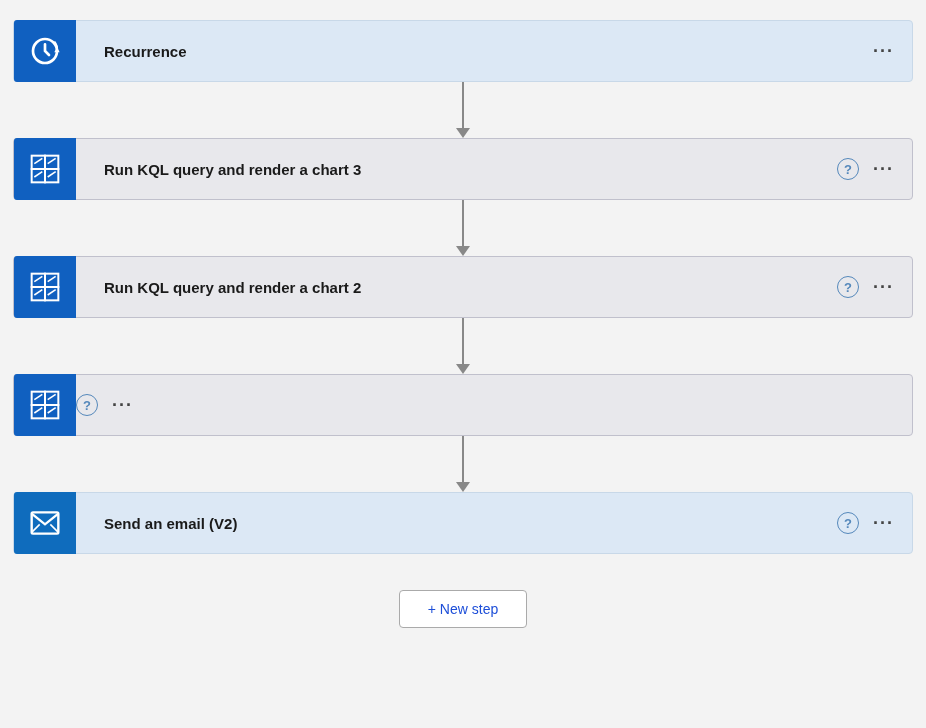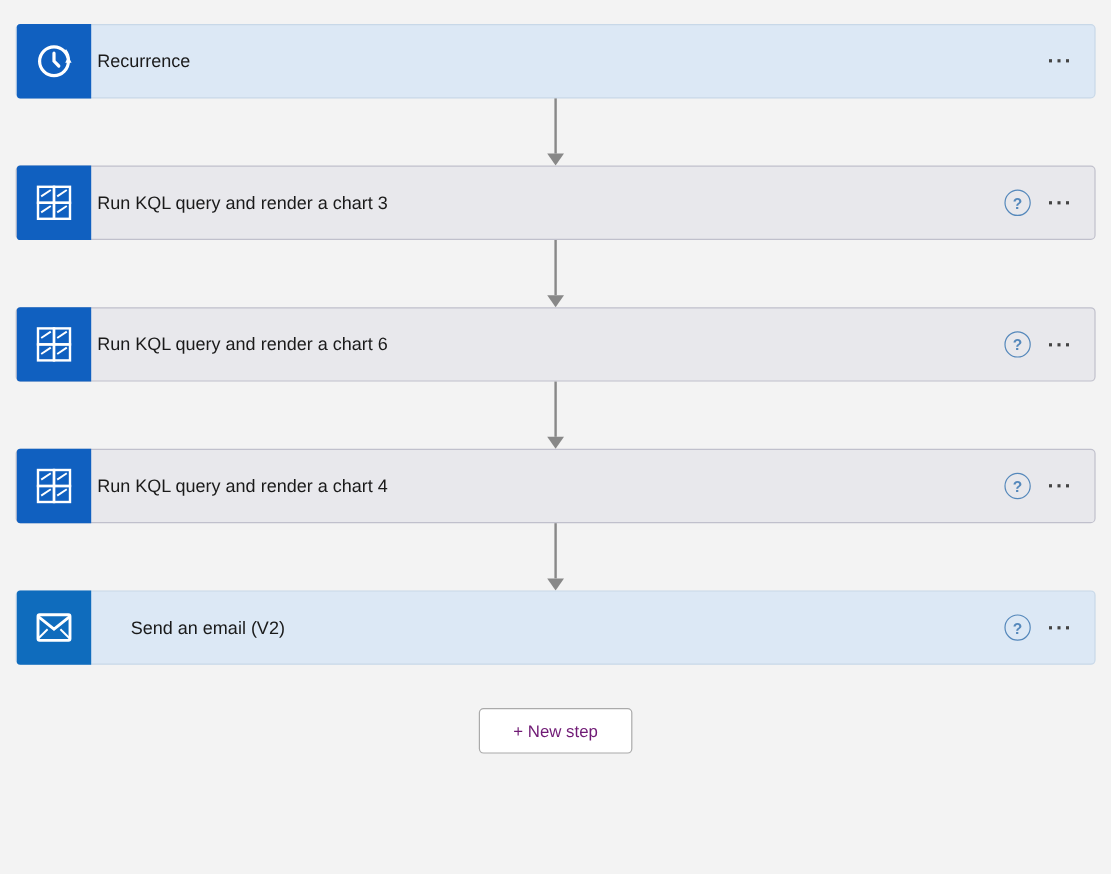--- a/index.html
+++ b/index.html
@@ -35,21 +35,20 @@
     }
 
     .step-card.kql {
       background: #e8e8ec;
       border-color: #c0c0cc;
     }
 
     .step-card.email {
       background: #dce8f5;
       border-color: #c8d8e8;
-      gap: 28px;
     }
 
     .step-icon {
       width: 62px;
       height: 62px;
       display: flex;
       align-items: center;
       justify-content: center;
       background: #1060c0;
       border-radius: 3px 0 0 3px;
@@ -69,24 +68,24 @@
     }
 
     .step-icon svg {
       width: 32px;
       height: 32px;
       fill: white;
     }
 
     .step-label {
       flex: 1;
-      padding: 0 5px;
+      padding: 0 28px;
       font-size: 15px;
       color: #1a1a1a;
-      font-weight: 400;
+      font-weight: 700;
     }
 
     .step-actions {
       display: flex;
       align-items: center;
       gap: 10px;
       padding-right: 14px;
     }
 
     .help-btn {
@@ -143,21 +142,21 @@
       gap: 12px;
       margin-top: 36px;
     }
 
     .action-btn {
       padding: 10px 28px;
       border: 1px solid #aaa;
       border-radius: 4px;
       background: #fff;
       font-size: 14px;
-      color: #701a75;
+      color: #1d4ed8;
       cursor: pointer;
       font-family: 'Segoe UI', Arial, sans-serif;
     }
   </style>
 </head>
 <body>
 
 <div class="flow-container">
 
   <div class="step-card">
@@ -211,21 +210,21 @@
         <rect x="2" y="2" width="10" height="10" fill="none" stroke="white" stroke-width="1.5"></rect>
         <rect x="12" y="2" width="10" height="10" fill="none" stroke="white" stroke-width="1.5"></rect>
         <rect x="2" y="12" width="10" height="10" fill="none" stroke="white" stroke-width="1.5"></rect>
         <rect x="12" y="12" width="10" height="10" fill="none" stroke="white" stroke-width="1.5"></rect>
         <line x1="4" y1="8" x2="10" y2="4" stroke="white" stroke-width="1.2"></line>
         <line x1="14" y1="8" x2="20" y2="4" stroke="white" stroke-width="1.2"></line>
         <line x1="4" y1="18" x2="10" y2="14" stroke="white" stroke-width="1.2"></line>
         <line x1="14" y1="18" x2="20" y2="14" stroke="white" stroke-width="1.2"></line>
       </svg>
     </div>
-    <span class="step-label">Run KQL query and render a chart 6</span>
+    <span class="step-label">Run KQL query and render a chart 2</span>
     <div class="step-actions">
       <button class="help-btn">?</button>
       <button class="more-btn">···</button>
     </div>
   </div>
 
   <div class="arrow-connector">
     <div class="arrow-line"></div>
     <div class="arrow-head"></div>
   </div>
@@ -236,21 +235,20 @@
         <rect x="2" y="2" width="10" height="10" fill="none" stroke="white" stroke-width="1.5"></rect>
         <rect x="12" y="2" width="10" height="10" fill="none" stroke="white" stroke-width="1.5"></rect>
         <rect x="2" y="12" width="10" height="10" fill="none" stroke="white" stroke-width="1.5"></rect>
         <rect x="12" y="12" width="10" height="10" fill="none" stroke="white" stroke-width="1.5"></rect>
         <line x1="4" y1="8" x2="10" y2="4" stroke="white" stroke-width="1.2"></line>
         <line x1="14" y1="8" x2="20" y2="4" stroke="white" stroke-width="1.2"></line>
         <line x1="4" y1="18" x2="10" y2="14" stroke="white" stroke-width="1.2"></line>
         <line x1="14" y1="18" x2="20" y2="14" stroke="white" stroke-width="1.2"></line>
       </svg>
     </div>
-    <span class="step-label">Run KQL query and render a chart 4</span>
     <div class="step-actions">
       <button class="help-btn">?</button>
       <button class="more-btn">···</button>
     </div>
   </div>
 
   <div class="arrow-connector">
     <div class="arrow-line"></div>
     <div class="arrow-head"></div>
   </div>

